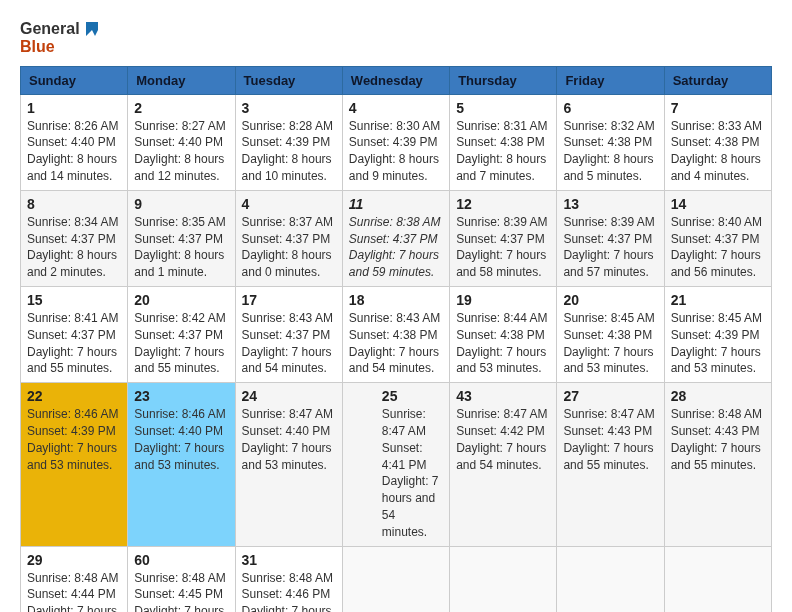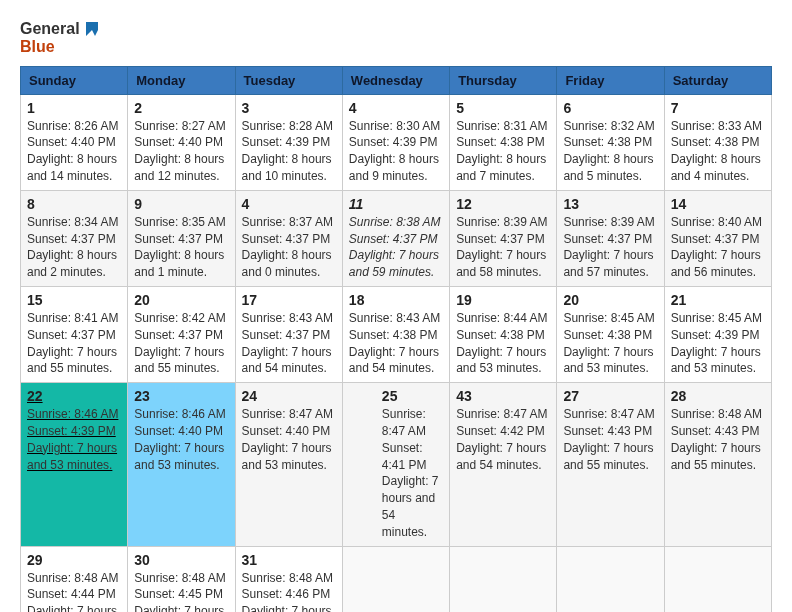--- a/index.html
+++ b/index.html
@@ -193,21 +193,21 @@
         <td>
           <span class="day-number">20</span>
           <div class="day-detail">Sunrise: 8:45 AM<br>Sunset: 4:38 PM<br>Daylight: 7 hours and 53 minutes.</div>
         </td>
         <td>
           <span class="day-number">21</span>
           <div class="day-detail">Sunrise: 8:45 AM<br>Sunset: 4:39 PM<br>Daylight: 7 hours and 53 minutes.</div>
         </td>
       </tr>
       <tr>
-        <td style="background: #14b8a6; text-decoration: underline;">
+        <td style="background: #eab308;">
           <span class="day-number">22</span>
           <div class="day-detail">Sunrise: 8:46 AM<br>Sunset: 4:39 PM<br>Daylight: 7 hours and 53 minutes.</div>
         </td>
         <td style="background: #7dd3fc;">
           <span class="day-number">23</span>
           <div class="day-detail">Sunrise: 8:46 AM<br>Sunset: 4:40 PM<br>Daylight: 7 hours and 53 minutes.</div>
         </td>
         <td style="background: rgb(245, 245, 245);">
           <span class="day-number">24</span>
           <div class="day-detail">Sunrise: 8:47 AM<br>Sunset: 4:40 PM<br>Daylight: 7 hours and 53 minutes.</div>
@@ -228,21 +228,21 @@
           <span class="day-number">28</span>
           <div class="day-detail">Sunrise: 8:48 AM<br>Sunset: 4:43 PM<br>Daylight: 7 hours and 55 minutes.</div>
         </td>
       </tr>
       <tr>
         <td>
           <span class="day-number">29</span>
           <div class="day-detail">Sunrise: 8:48 AM<br>Sunset: 4:44 PM<br>Daylight: 7 hours and 56 minutes.</div>
         </td>
         <td>
-          <span class="day-number">30</span>
+          <span class="day-number">60</span>
           <div class="day-detail">Sunrise: 8:48 AM<br>Sunset: 4:45 PM<br>Daylight: 7 hours and 57 minutes.</div>
         </td>
         <td>
           <span class="day-number">31</span>
           <div class="day-detail">Sunrise: 8:48 AM<br>Sunset: 4:46 PM<br>Daylight: 7 hours and 58 minutes.</div>
         </td>
         <td class="empty-cell" style="background: rgb(249, 249, 249);"></td>
         <td class="empty-cell" style="background: rgb(249, 249, 249);"></td>
         <td class="empty-cell" style="background: rgb(249, 249, 249);"></td>
         <td class="empty-cell" style="background: rgb(249, 249, 249);"></td>

